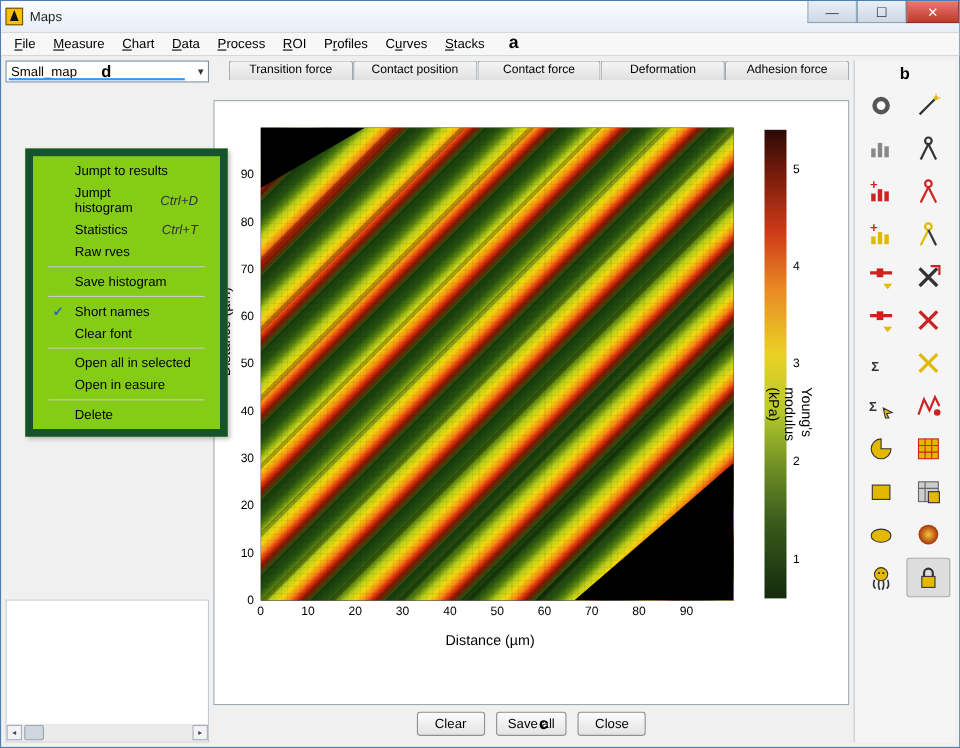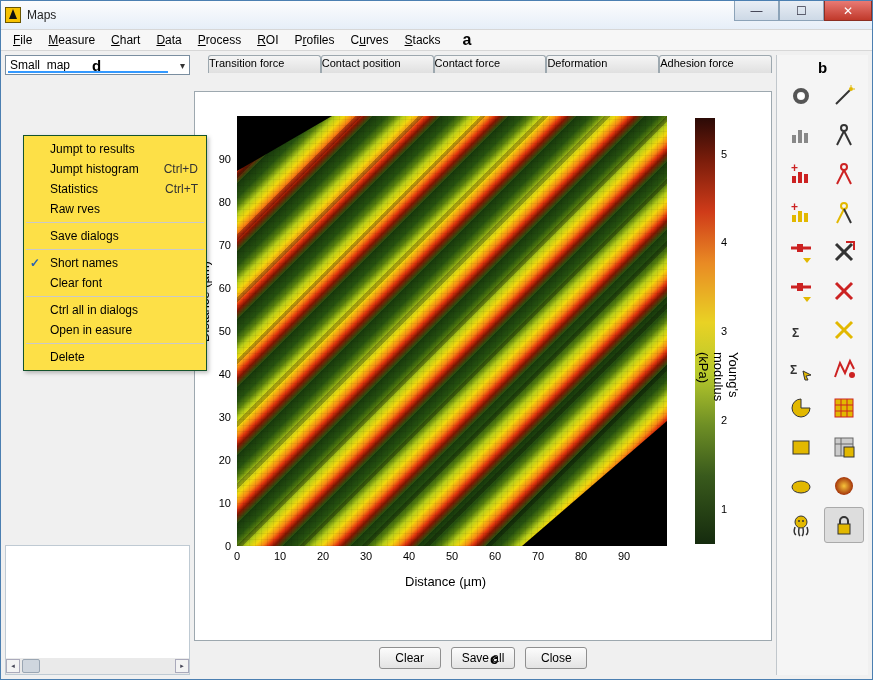--- a/index.html
+++ b/index.html
@@ -18,28 +18,28 @@
 .annot { font-weight:bold; font-size:16px; color:#000; }
 .body { flex:1; display:flex; padding:4px; gap:4px; position:relative; }
 .leftcol { width:185px; display:flex; flex-direction:column; }
 .combo { height:20px; border:1px solid #7a8ea0; background:#fff; display:flex; align-items:center; padding:0 4px; position:relative; }
 .combo::after { content:"▾"; position:absolute; right:4px; font-size:10px; color:#333;}
 .combo .hl { position:absolute; left:2px; bottom:1px; width:160px; height:2px; background:#3399ff; }
 .listpanel { flex:1; border:1px solid #bfcad3; background:#fff; margin-top:470px; position:relative; display:flex; align-items:flex-end;}
 .listpanel .sb { height:16px; width:100%; background:#eaeaea; display:flex; align-items:center;}
 .listpanel .sb .btn{width:14px;height:14px;border:1px solid #aab;background:#f3f3f3;display:flex;align-items:center;justify-content:center;font-size:7px;color:#445;}
 .listpanel .sb .thumb{width:18px;height:14px;background:#cfd6de;border:1px solid #9aa6b3;margin-left:2px;border-radius:2px;}
-.popup { position:absolute; left:22px; top:84px; width:184px; background:#fde047; border:1px solid #14532d; box-shadow:2px 2px 4px rgba(0,0,0,.25); z-index:50; padding:3px 0;}
+.popup { position:absolute; left:22px; top:84px; width:184px; background:#84cc16; border:7px solid #14532d; box-shadow:2px 2px 4px rgba(0,0,0,.25); z-index:50; padding:3px 12px;}
 .popup .row { display:flex; align-items:center; padding:3px 8px 3px 26px; position:relative; cursor:default;}
-.popup .row .sc { margin-left:auto; color:#333; }
+.popup .row .sc { margin-left:auto; color:#333;font-style:italic; }
 .popup .sep { height:1px; background:#c9c9c9; margin:3px 2px; }
 .popup .chk { position:absolute; left:6px; color:#2a62b1; font-weight:bold;}
 .center { flex:1; display:flex; flex-direction:column; }
 .tabrow { display:flex; height:18px; }
-.tabrow .tab { flex:1; border:1px solid #9da8af; background:linear-gradient(#f5f5f5,#e0e0e0); text-align:left; font-size:11px; line-height:15px; cursor:default; border-bottom:none; border-top-left-radius:3px;border-top-right-radius:3px;}
+.tabrow .tab { flex:1; border:1px solid #9da8af; background:linear-gradient(#f5f5f5,#e0e0e0); text-align:center; font-size:11px; line-height:15px; cursor:default; border-bottom:none; border-top-left-radius:3px;border-top-right-radius:3px;}
 .tabrow.second .tab { border-top:none; }
 .tabrow .tab.active { background:#fff; }
 .tabrow .spacer { width:14px; }
 .plotarea { flex:1; border:1px solid #9da8af; background:#fff; position:relative; overflow:hidden;}
 .hm { position:absolute; left:42px; top:24px; width:430px; height:430px; background:#000; overflow:hidden;}
 .hm div{position:absolute;}
 .ylabel{position:absolute;left:2px;top:250px;transform:rotate(-90deg);transform-origin:left top;font-size:13px;}
 .xlabel{position:absolute;left:210px;top:482px;font-size:13px;}
 .ytick{position:absolute;left:18px;font-size:11px;text-align:right;width:18px;}
 .xtick{position:absolute;top:458px;font-size:11px;text-align:center;width:20px;}
@@ -354,33 +354,33 @@
         </div>
         <div class="row">
           <span>Statistics</span>
           <span class="sc">Ctrl+T</span>
         </div>
         <div class="row">
           <span>Raw rves</span>
         </div>
         <div class="sep"></div>
         <div class="row">
-          <span>Save dialogs</span>
+          <span>Save histogram</span>
         </div>
         <div class="sep"></div>
         <div class="row">
           <span class="chk">✓</span>
           <span>Short names</span>
         </div>
         <div class="row">
           <span>Clear font</span>
         </div>
         <div class="sep"></div>
         <div class="row">
-          <span>Ctrl all in dialogs</span>
+          <span>Open all in selected</span>
         </div>
         <div class="row">
           <span>Open in easure</span>
         </div>
         <div class="sep"></div>
         <div class="row">
           <span>Delete</span>
         </div>
       </div>
   </div>

